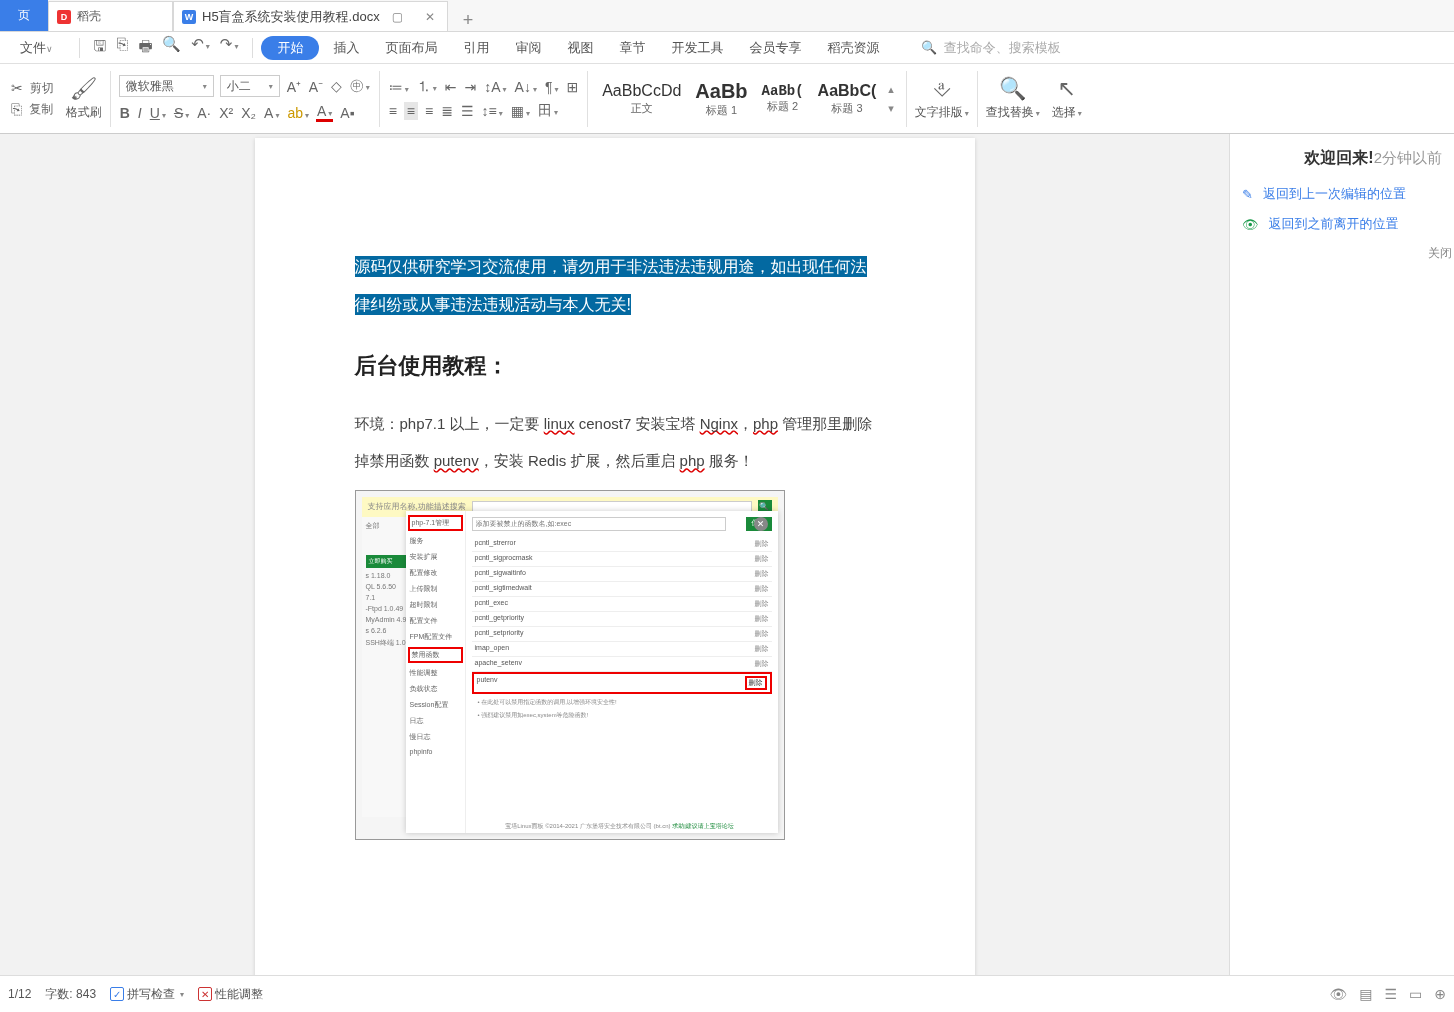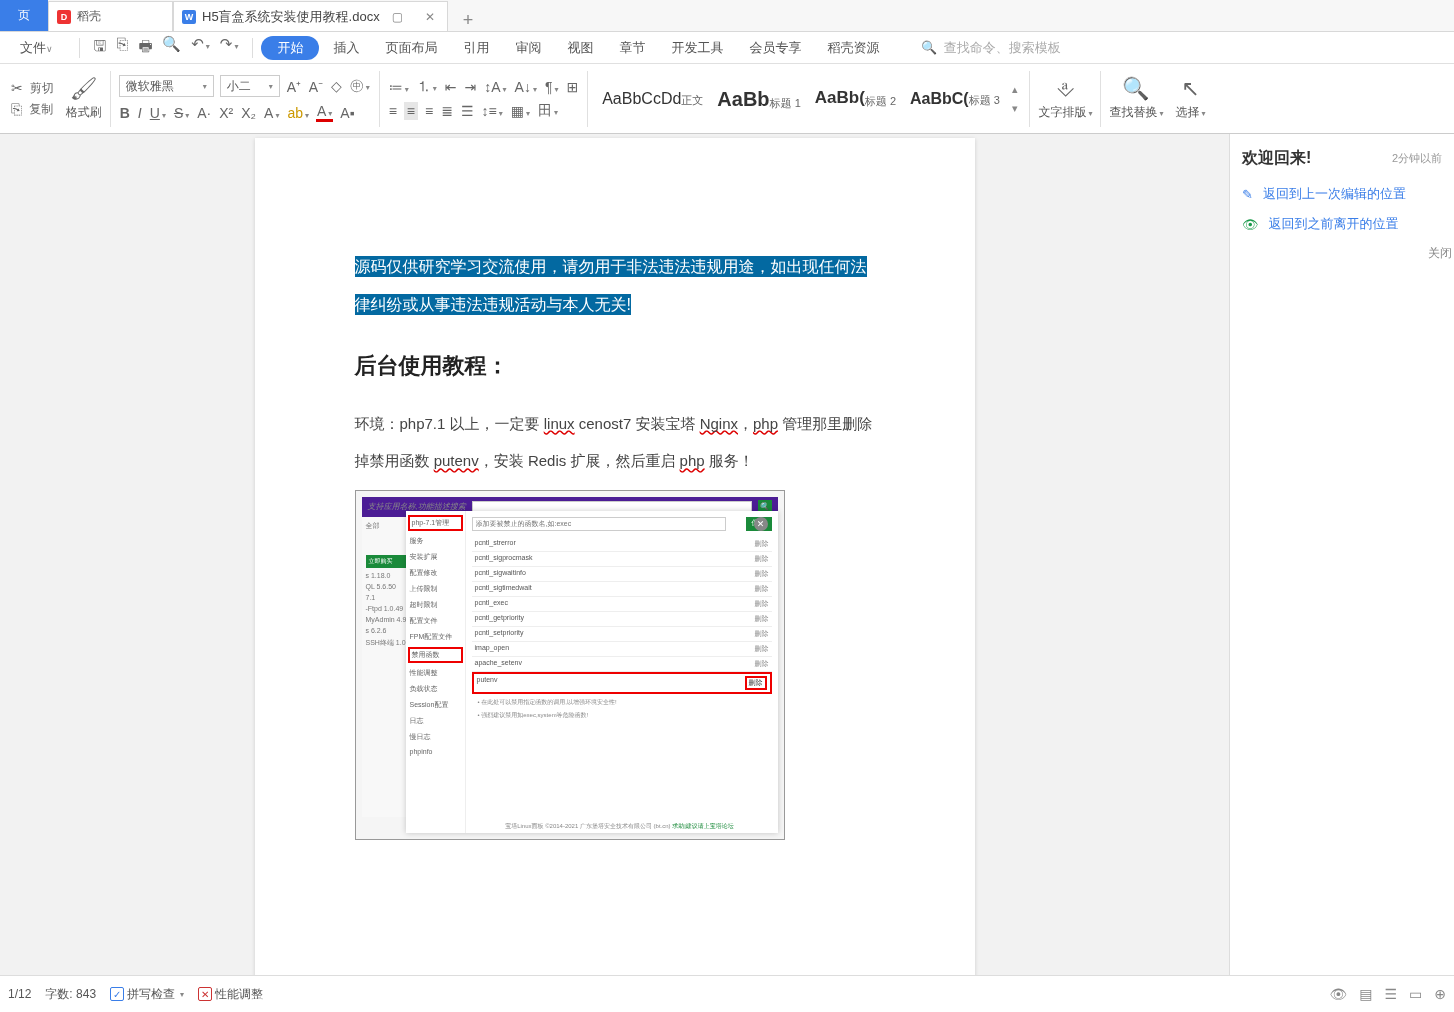--- a/index.html
+++ b/index.html
@@ -28,41 +28,41 @@
 
 .ribbon { height: 70px; background: #fff; display: flex; align-items: center; padding: 0 4px; border-bottom: 1px solid #ccc; }
 .rgrp { display: flex; flex-direction: column; justify-content: center; padding: 0 6px; height: 60px; gap: 4px; }
 .rgrp .row { display: flex; align-items: center; gap: 6px; font-size: 12px; color: #666; }
 .rsep { width: 1px; height: 56px; background: #e0e0e0; margin: 0 2px; }
 .big-btn { display: flex; flex-direction: column; align-items: center; justify-content: center; padding: 0 6px; font-size: 12px; color: #555; gap: 2px; }
 .big-btn .ico { font-size: 22px; color: #666; }
 .font-sel { border: 1px solid #ccc; padding: 1px 6px; font-size: 12px; color: #555; display: flex; align-items: center; gap: 4px; min-width: 95px; height: 22px; }
 .font-sz { border: 1px solid #ccc; padding: 1px 6px; font-size: 12px; color: #555; min-width: 60px; height: 22px; display: flex; align-items: center; }
 .ribbon .ico-s { font-size: 14px; color: #666; cursor: pointer; padding: 0 1px; }
-.style-box { display: flex; flex-direction: row; align-items: flex-end; padding: 2px 6px; gap: 0; cursor: pointer; }
+.style-box { display: flex; flex-direction: column; align-items: center; padding: 2px 6px; gap: 0; cursor: pointer; }
 .style-box .prev { font-size: 16px; color: #333; line-height: 1.2; }
 .style-box .prev.b1 { font-weight: bold; font-size: 20px; }
-.style-box .prev.b2 { font-weight: bold; font-size: 17px; }
+.style-box .prev.b2 { font-weight: bold; font-size: 14px; font-family: Liberation Mono, monospace; }
 .style-box .prev.b3 { font-weight: bold; font-size: 16px; }
 .style-box .nm { font-size: 11px; color: #666; }
 .style-dd { display: flex; flex-direction: column; gap: 6px; padding: 0 4px; color: #888; font-size: 11px; }
 
 
 .workspace { position: absolute; top: 134px; bottom: 24px; left: 0; right: 0; background: #f2f2f2; display: flex; }
 .doc-area { flex: 1; overflow: auto; display: flex; justify-content: center; padding-top: 4px; position: relative; }
 .page { width: 720px; background: #fff; box-shadow: 0 1px 4px rgba(0,0,0,0.15); padding: 110px 100px 40px 100px; position: relative; min-height: 850px; }
 .page-toolbar { position: absolute; left: 330px; top: 250px; color: #888; font-size: 13px; display: flex; align-items: center; gap: 3px; }
 .doc-title { text-align: center; font-size: 24px; color: #333; margin-bottom: 22px; }
 .warn { background: #0369a1; color: #fff; font-size: 16px; line-height: 2.4; display: inline; padding: 2px 0; }
 .warn-wrap { margin-bottom: 26px; line-height: 2.4; }
 .sec-title { font-size: 22px; font-weight: bold; color: #222; margin-bottom: 24px; }
 .body-txt { font-size: 15px; color: #444; line-height: 2.5; }
 .body-txt .ul { text-decoration: underline wavy #d00; text-decoration-skip-ink: none; }
 .embed-img { margin-top: 10px; border: 1px solid #999; background: #f5f5f5; width: 430px; height: 350px; position: relative; padding: 6px; font-size: 9px; color: #555; }
-.embed-img .top { height: 20px; background: #4c1d95; display:flex;align-items:center;padding:0 6px;gap:6px;color:#888;font-size:8px;font-style:italic; }
+.embed-img .top { height: 20px; background: #fef9c3; display:flex;align-items:center;padding:0 6px;gap:6px;color:#888;font-size:8px; }
 .embed-img .top .srch { flex:1;background:#fff;height:12px;border:1px solid #ccc; }
 .embed-img .top .go { width:14px;height:14px;background:#1a8a3a;display:flex;align-items:center;justify-content:center;color:#fff; }
 .embed-img .body { display:flex; height: 300px; }
 .embed-img .left { width: 56px; background: #f8f8f8; border-right: 1px solid #eee; padding: 4px; font-size: 7px; color: #777; display:flex;flex-direction:column;gap:4px; }
 .embed-img .left .hl { font-size:7px; }
 .embed-img .modal { position:absolute; top:20px; left:50px; right:6px; bottom:6px; background:#fff; box-shadow:0 0 6px rgba(0,0,0,0.2); display:flex; }
 .embed-img .modal .nav { width: 60px; border-right:1px solid #eee; padding:4px 2px; font-size:7px; color:#666; display:flex;flex-direction:column;gap:4px; }
 .embed-img .modal .nav .hd { border:2px solid #e00; padding:1px 2px; font-size:7px; }
 .embed-img .modal .nav .itm { padding:1px 2px; }
 .embed-img .modal .nav .itm.hl { border:2px solid #e00; }
@@ -75,23 +75,23 @@
 .embed-img .modal .main .row .del { color:#888; }
 .embed-img .modal .main .row .del.hl { border:2px solid #e00;padding:0 2px;color:#333; }
 .embed-img .modal .main .tip { color:#888;font-size:6px;margin-top:4px;padding-left:6px; }
 .embed-img .modal .main .tip::before { content:"• "; }
 .embed-img .modal .foot { position:absolute;bottom:2px;left:60px;right:4px;font-size:6px;color:#888;text-align:center; }
 .embed-img .modal .foot a { color:#1a8a3a; }
 .embed-img .x-close { position:absolute;top:6px;right:10px;width:14px;height:14px;border-radius:50%;background:#888;color:#fff;display:flex;align-items:center;justify-content:center;font-size:9px; }
 
 
 .side-panel { width: 225px; background: #fff; border-left: 1px solid #ddd; padding: 10px 0; font-size: 13px; }
-.side-panel .hdr { display: flex; justify-content: space-between; align-items: center; padding: 4px 12px 10px 12px; }
+.side-panel .hdr { display: flex; justify-content: flex-end; align-items: center; padding: 4px 12px 10px 12px; }
 .side-panel .hdr .t { font-size: 16px; font-weight: bold; color: #333; }
-.side-panel .hdr .tm { font-size: 11px; color: #999; }
+.side-panel .hdr .tm { font-size: 15px; color: #999; }
 .side-panel .lnk { display: flex; align-items: center; gap: 10px; padding: 6px 12px; color: #3a7ee8; cursor: pointer; }
 .side-panel .lnk .ic { font-size: 13px; }
 .side-panel .lnk.g .ic { color: #1a9a4a; }
 .side-panel .close { text-align: right; padding: 6px 2px; color: #888; font-size: 12px; }
 
 
 .status-bar { position:absolute; bottom:0; left:0; right:0; height:37px; background:#fff; border-top:1px solid #ddd; display:flex; align-items:center; padding:0 8px; font-size:12px; color:#555; gap:14px; }
 .status-bar .r { margin-left:auto; display:flex; gap:12px; color:#888; font-size:14px; }
 .status-bar .chk { color:#555;display:flex;align-items:center;gap:3px; }
 .status-bar .chk .box { display:inline-flex;width:14px;height:14px;border:1px solid #3a7ee8;color:#3a7ee8;align-items:center;justify-content:center;font-size:10px;border-radius:2px; }

